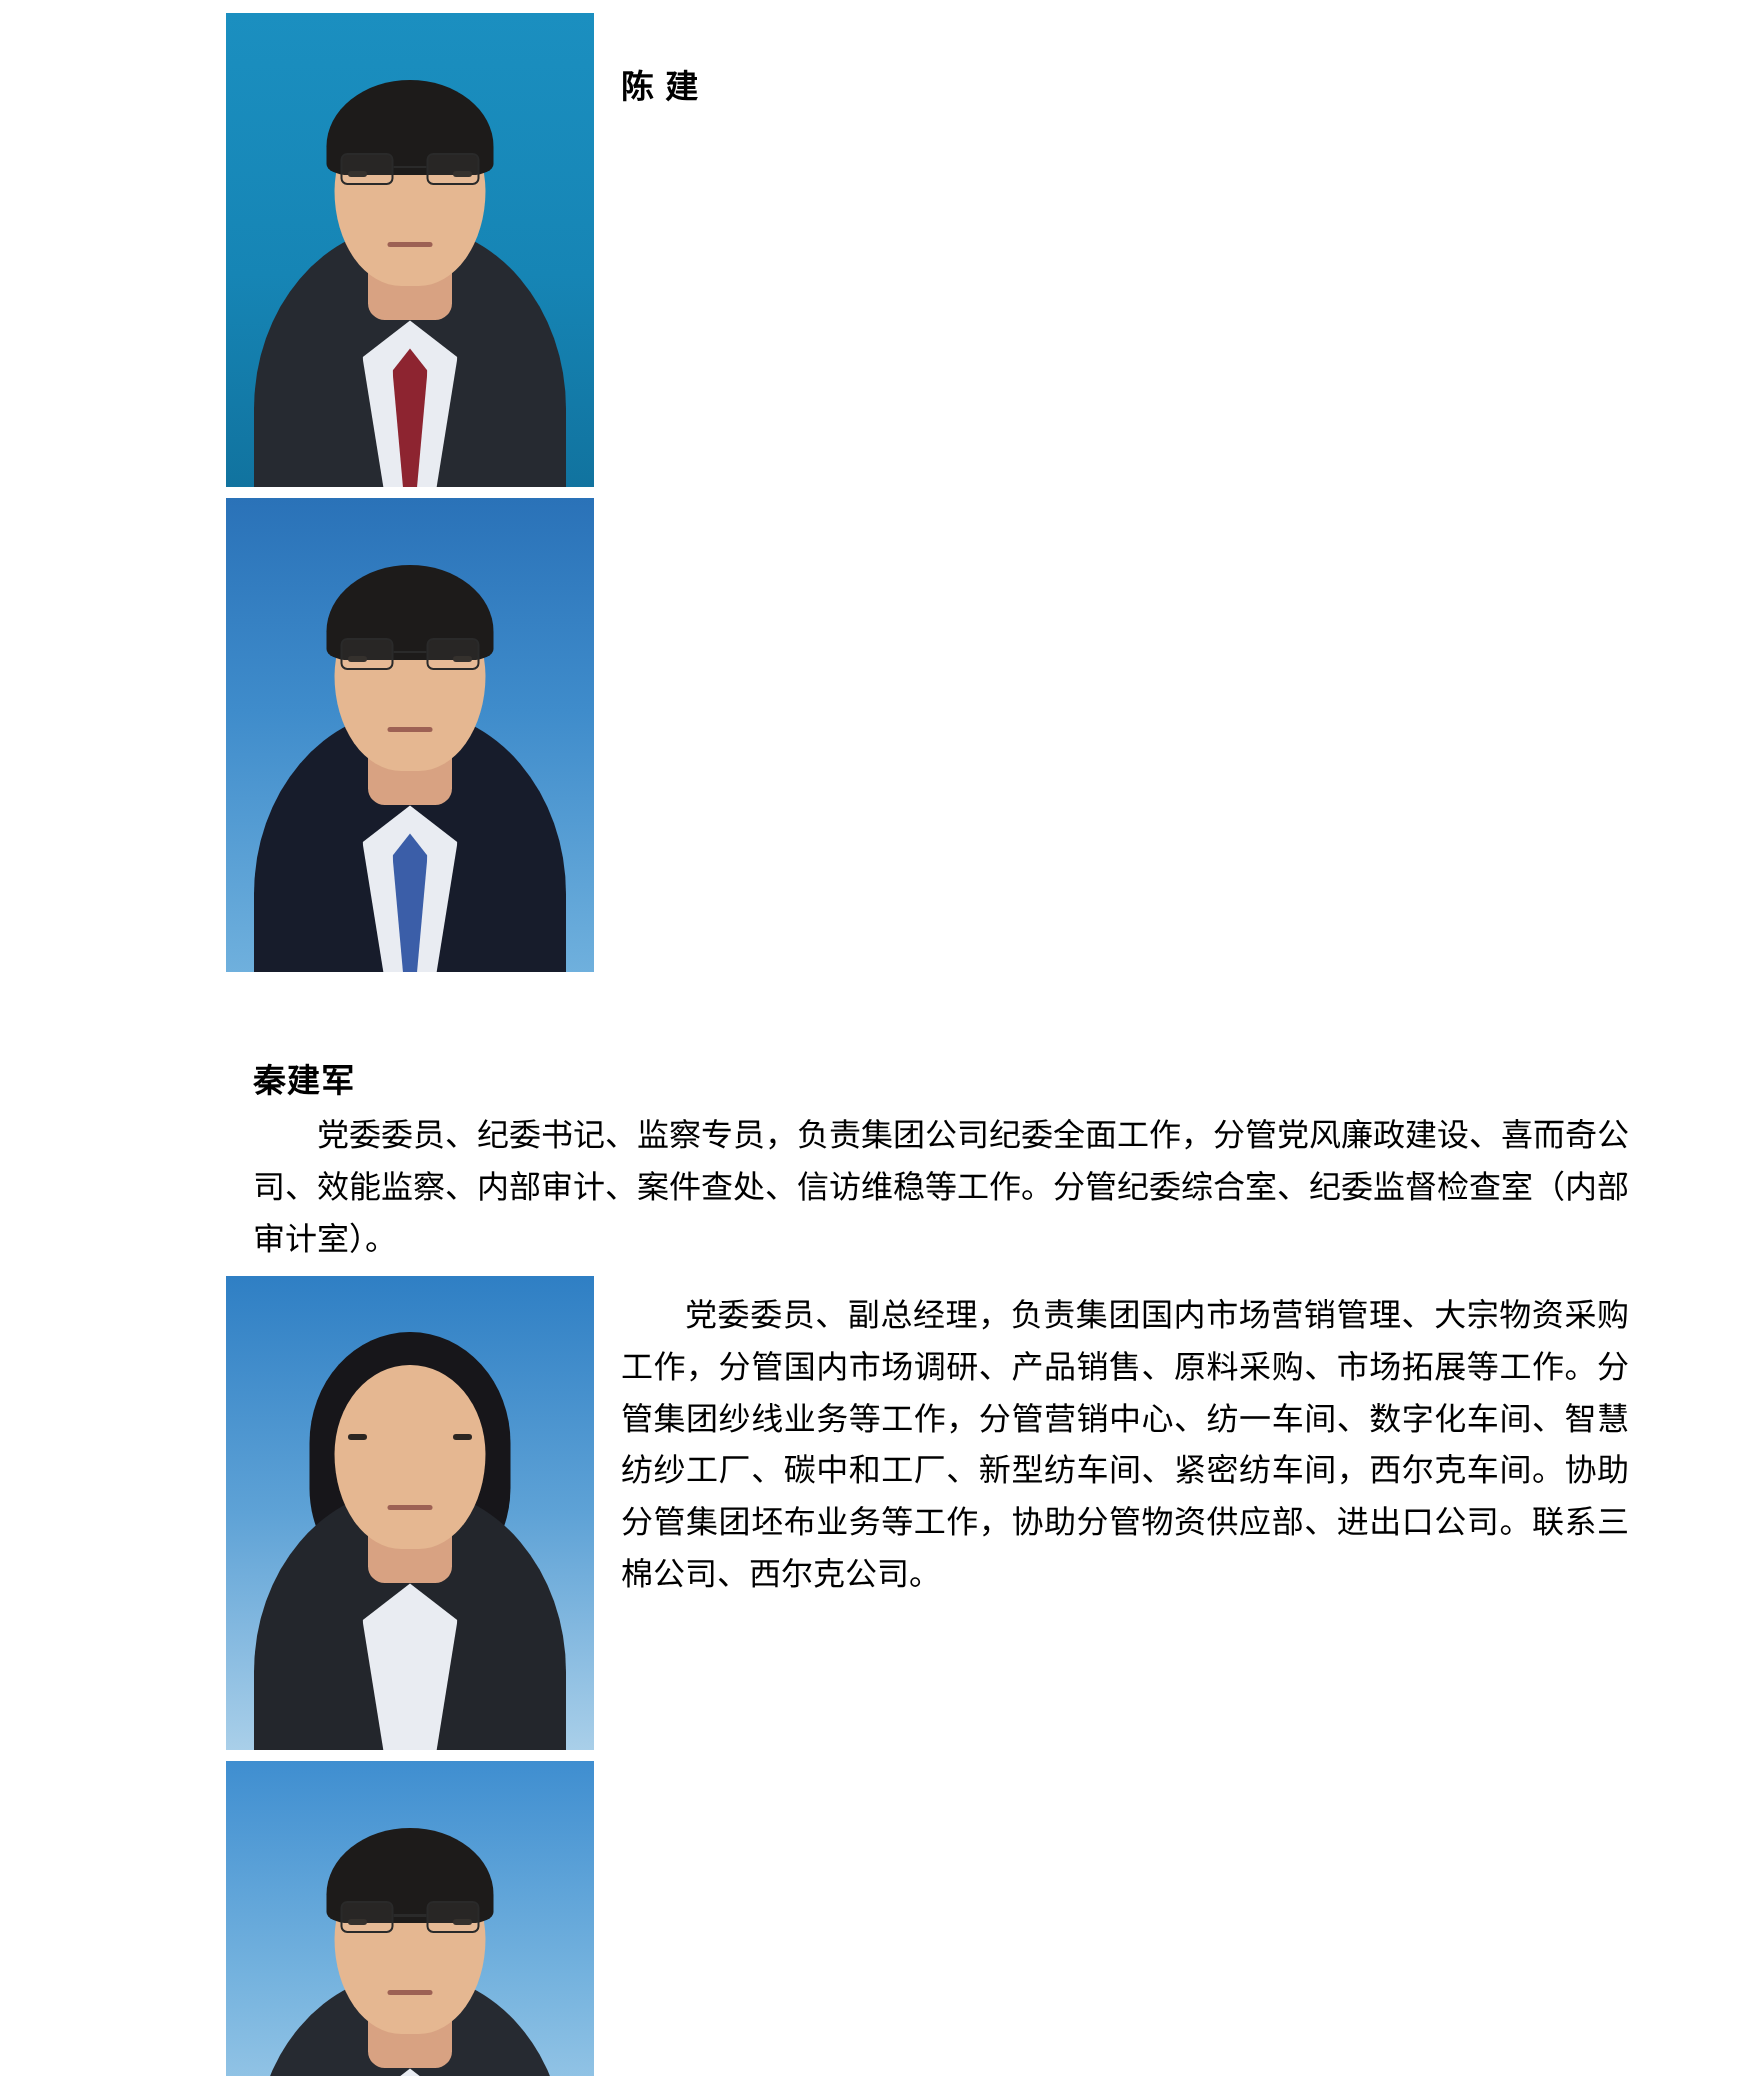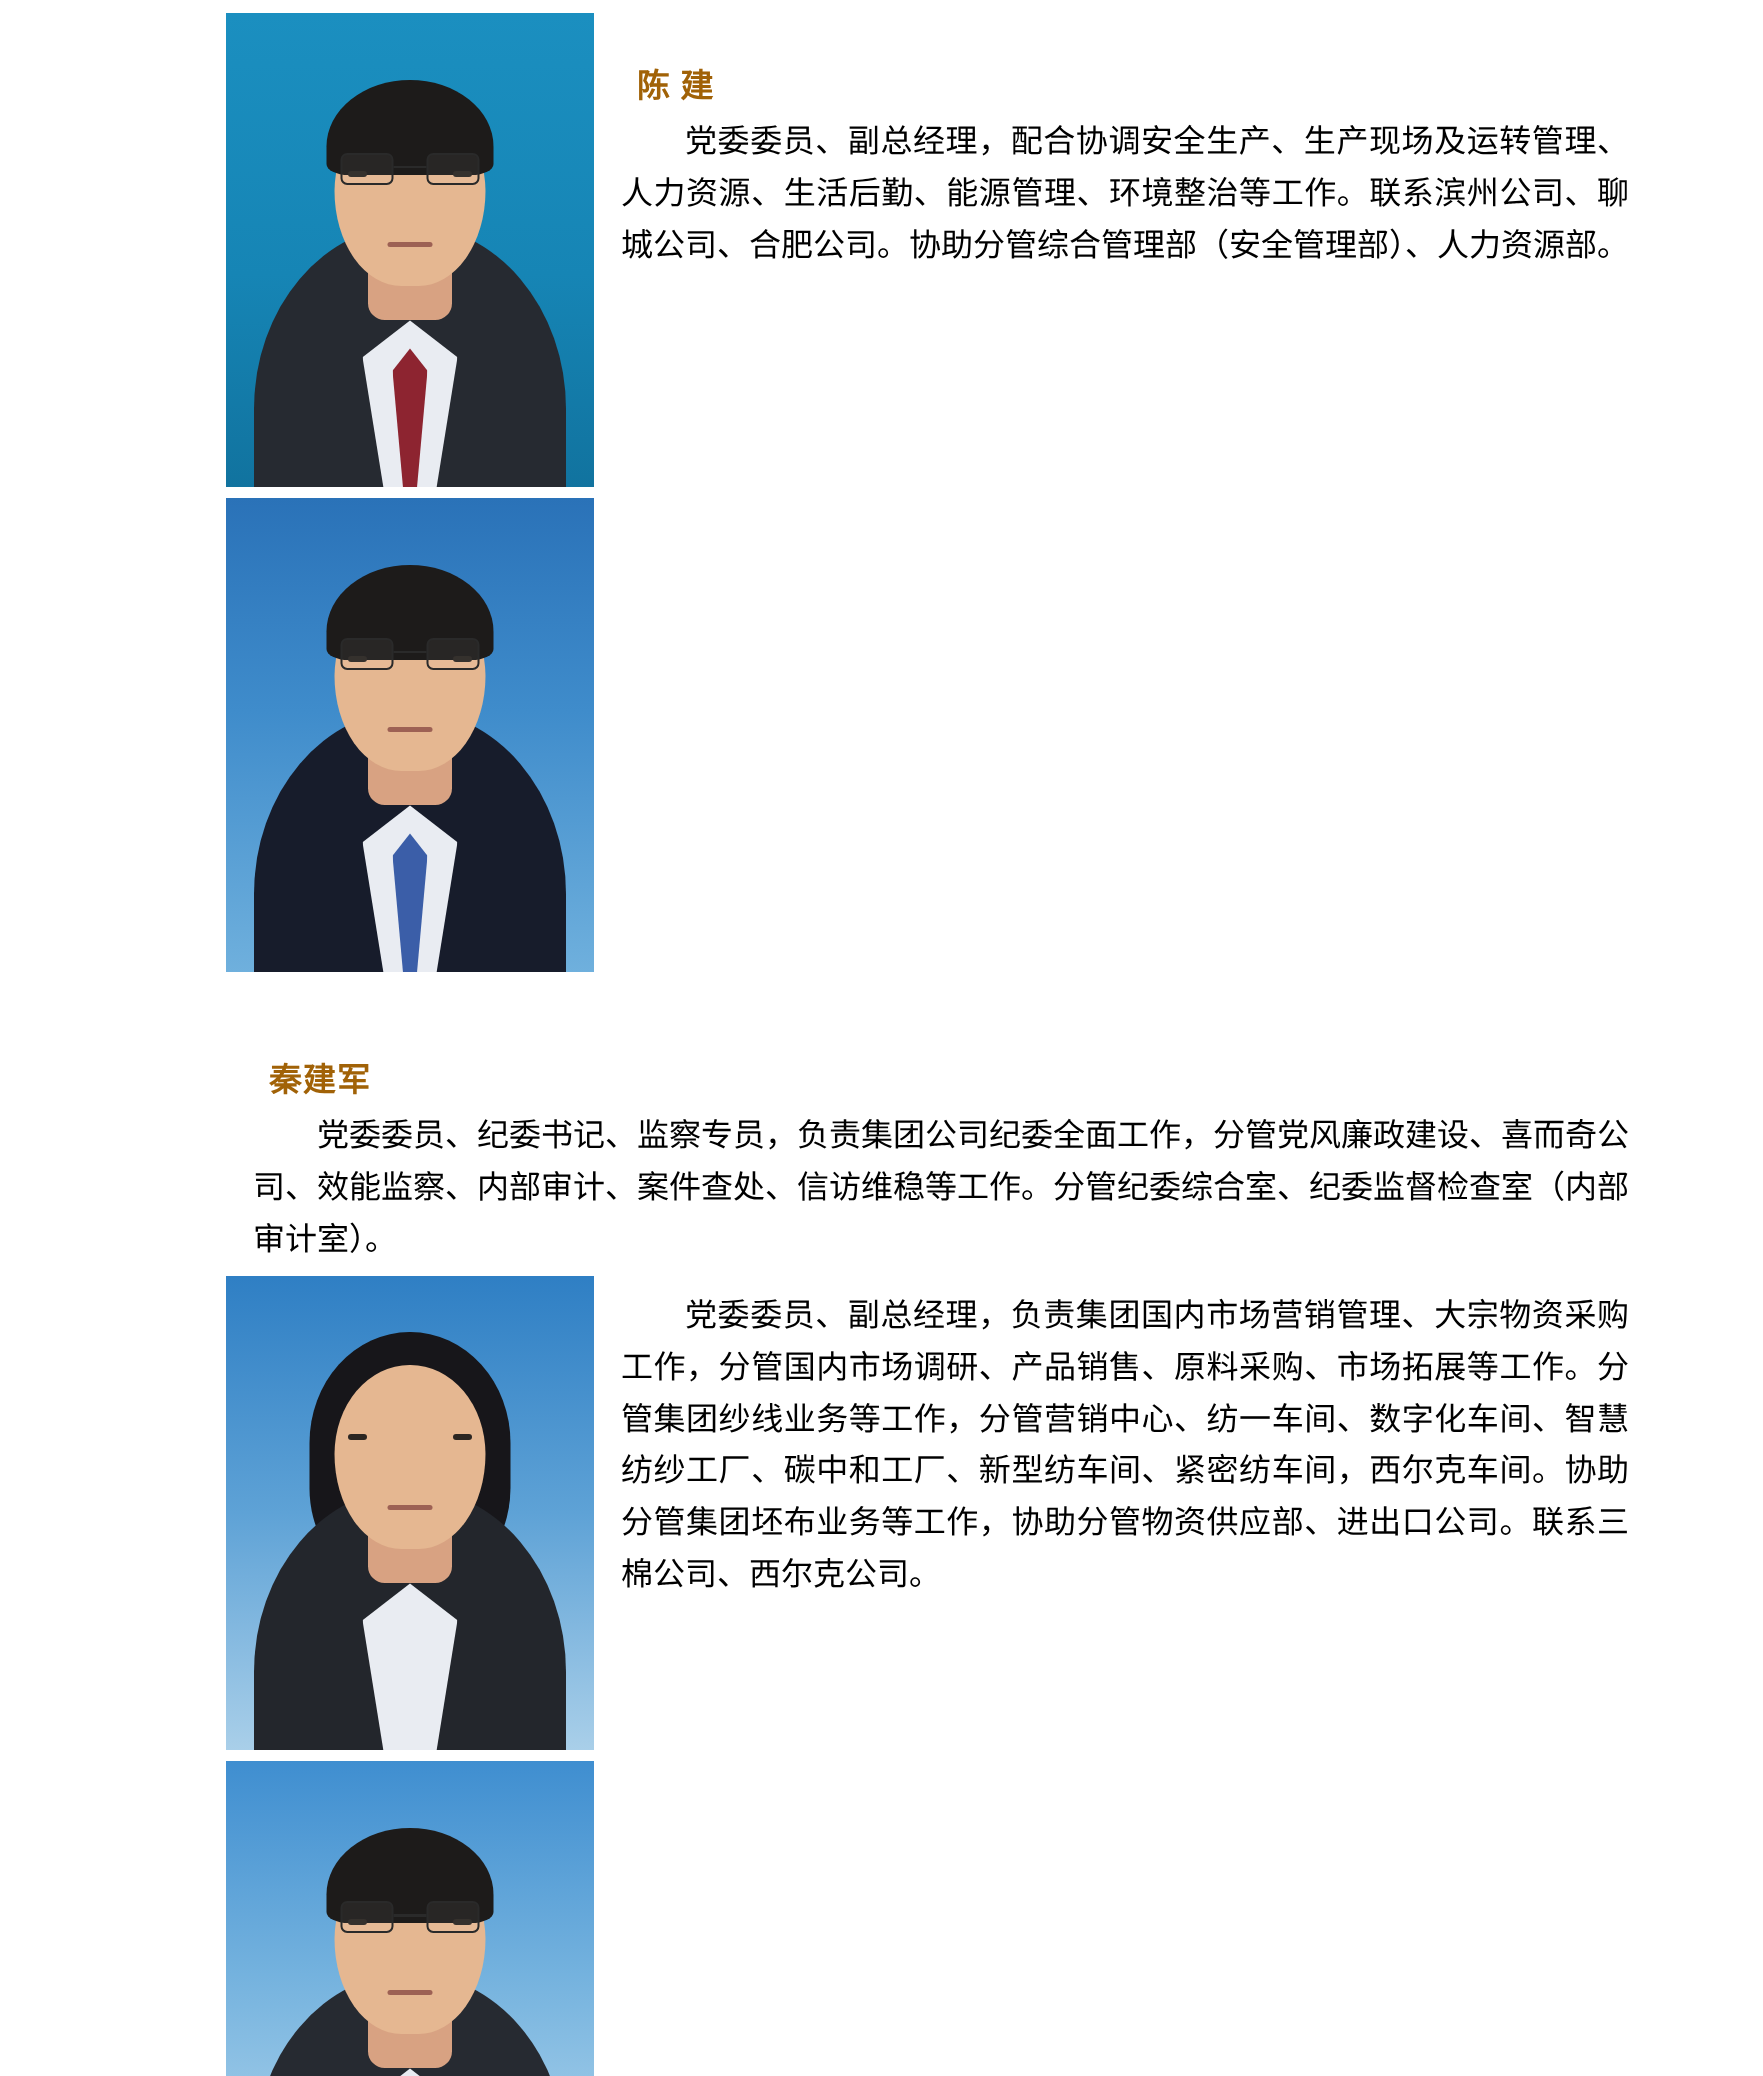--- a/index.html
+++ b/index.html
@@ -185,23 +185,23 @@
   .text-col {
     flex: 1 1 auto;
     padding-left: 27px;
     padding-top: 54px;
   }
   .name {
     font-size: 33px;
     font-weight: bold;
     letter-spacing: 1.1px;
     line-height: 1.2;
-    margin: 0 0 9px 16px;
-    color: #a16207;
-    font-family: Liberation Serif, serif;
+    margin: 0 0 9px 0;
+    color: #000000;
+    font-family: Liberation Sans, sans-serif;
   }
   .desc {
     font-size: 32px;
     line-height: 1.62;
     color: #000;
     text-align: justify;
     text-justify: inter-ideograph;
     text-indent: 64px;
     margin: 0;
     font-family: "Liberation Serif", "DejaVu Serif", serif;
@@ -235,21 +235,20 @@
         <div class="glasses">
           <div class="lens left"></div>
           <div class="bridge"></div>
           <div class="lens right"></div>
         </div>
         <div class="mouth"></div>
       </div>
     </div>
     <div class="text-col">
       <h2 class="name">陈  建</h2>
-      <p class="desc">党委委员、副总经理，配合协调安全生产、生产现场及运转管理、人力资源、生活后勤、能源管理、环境整治等工作。联系滨州公司、聊城公司、合肥公司。协助分管综合管理部（安全管理部）、人力资源部。</p>
     </div>
   </div>
 
   <div class="entry entry-2">
     <div class="photo-wrap">
       <div class="photo">
         <div class="bg bg-blue-grad"></div>
         <div class="person suit-navy"></div>
         <div class="shirt"></div>
         <div class="tie tie-blue"></div>

